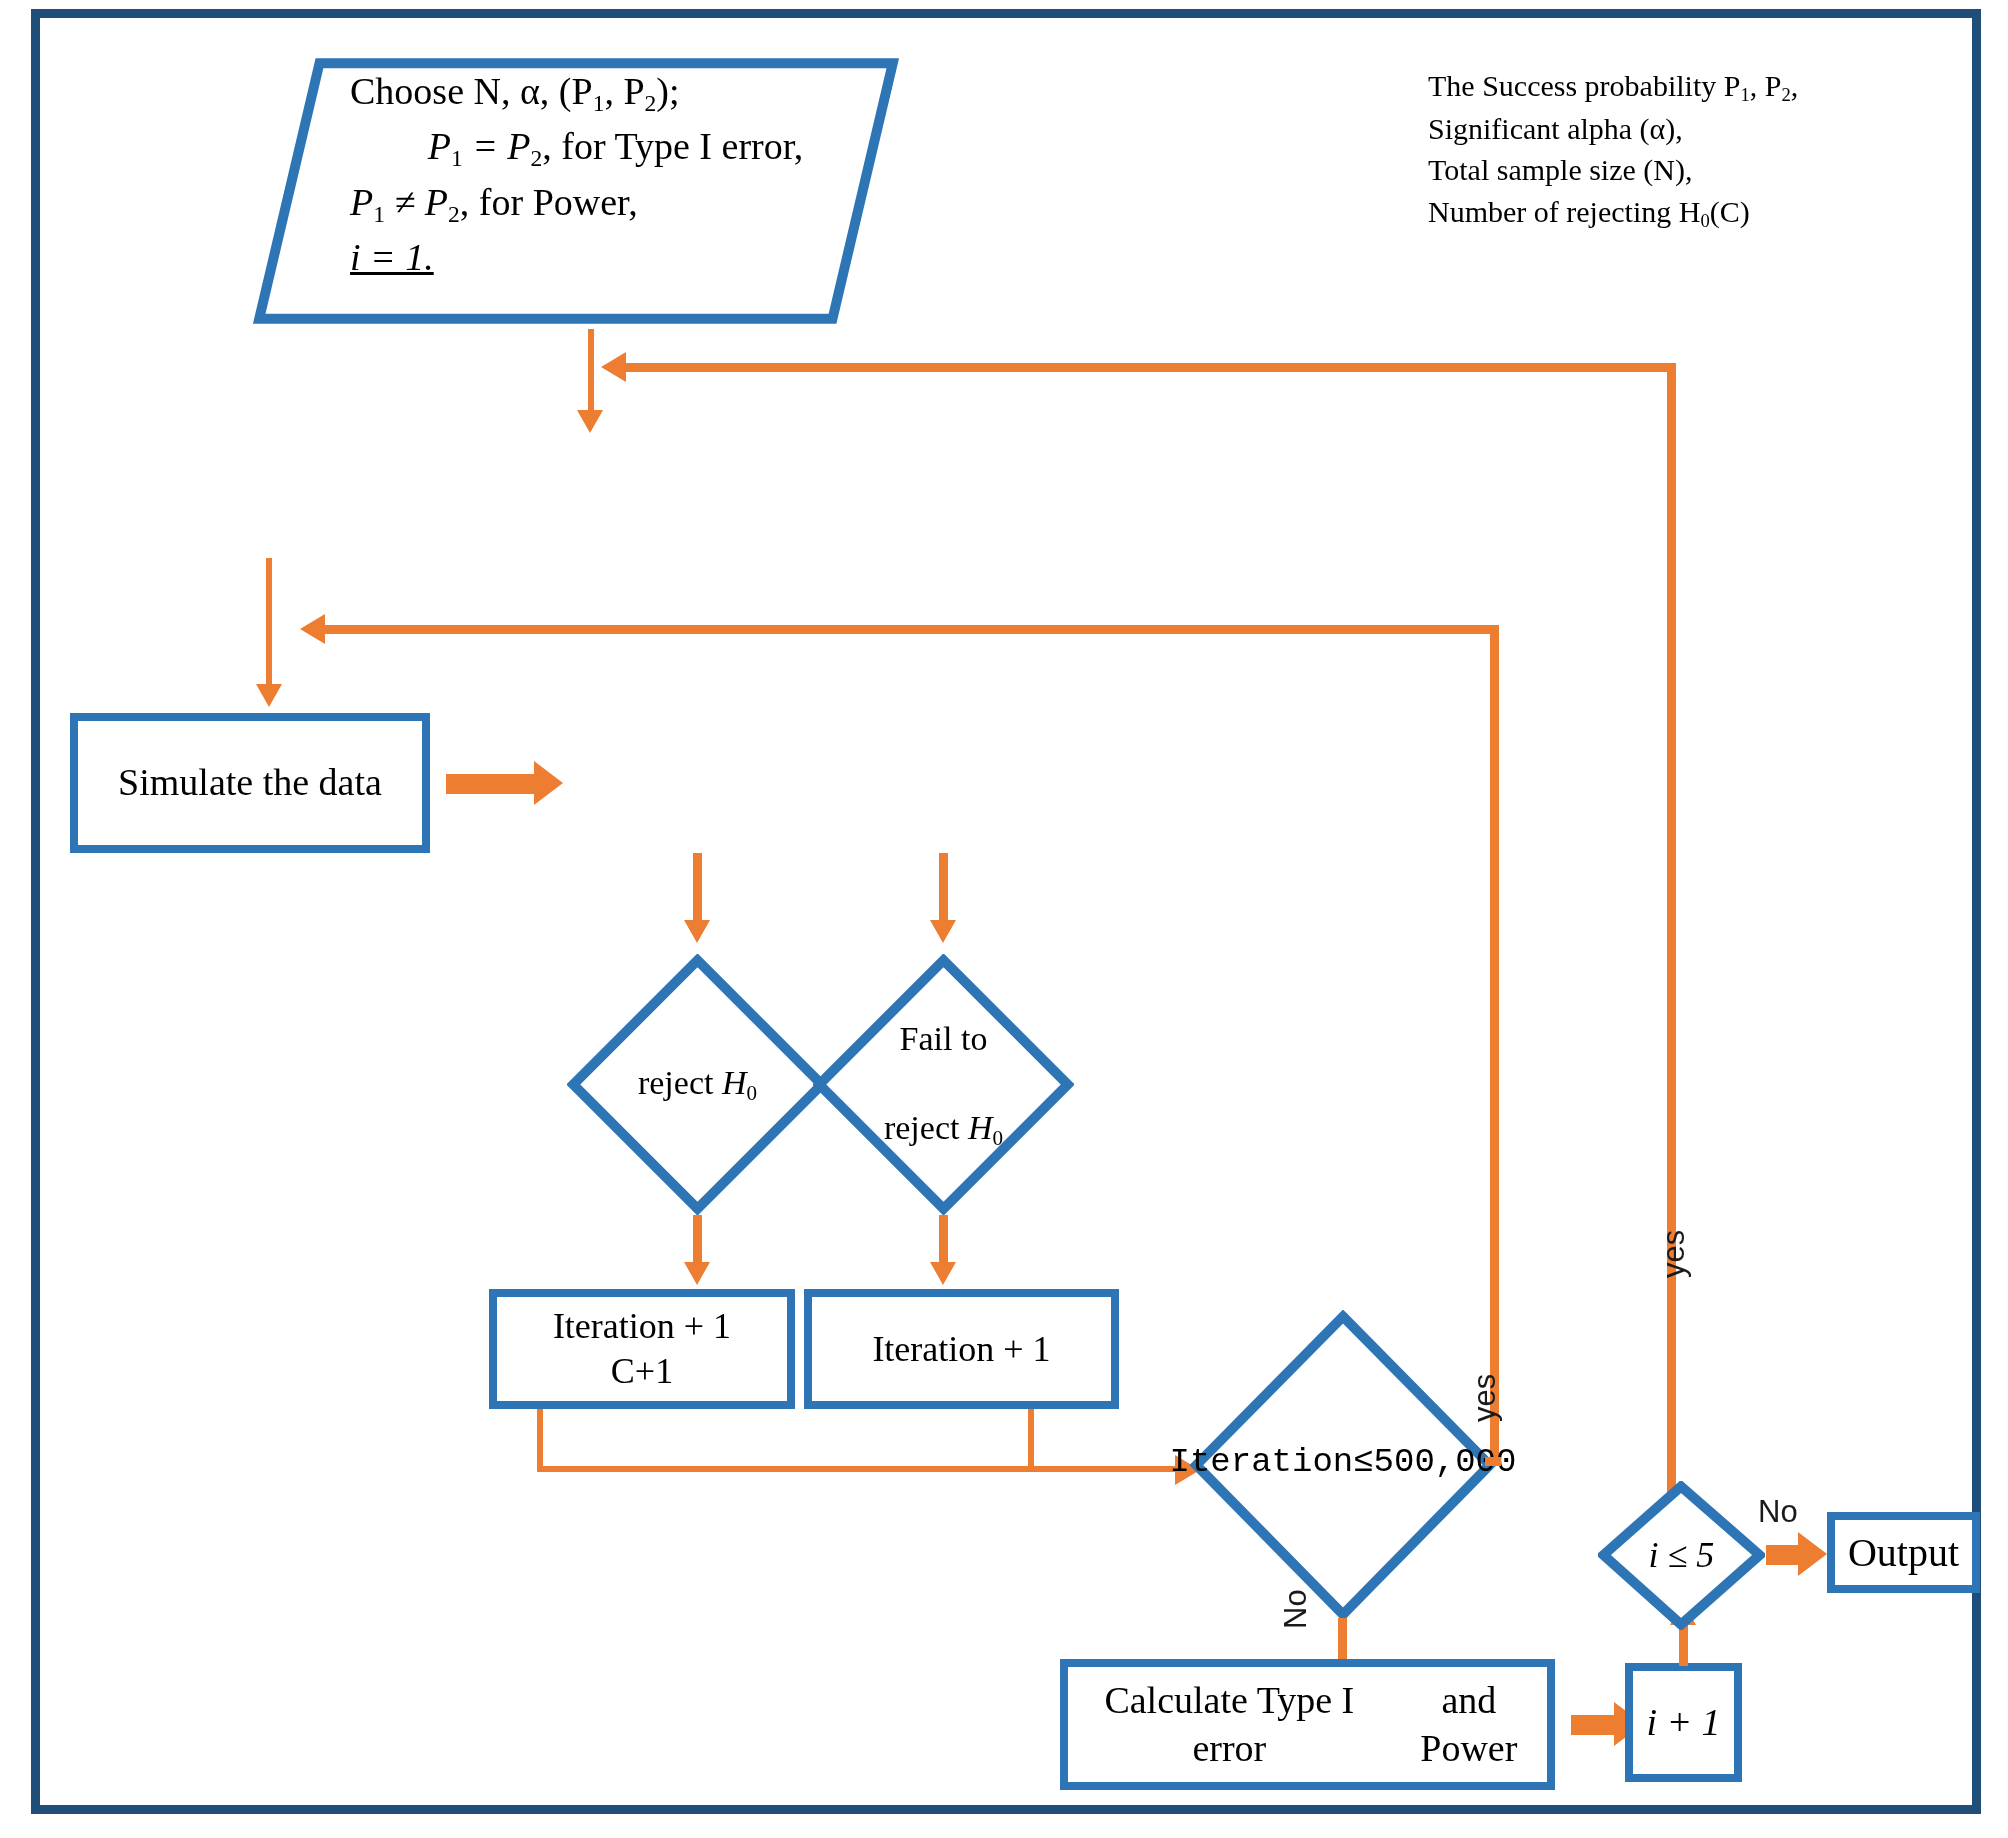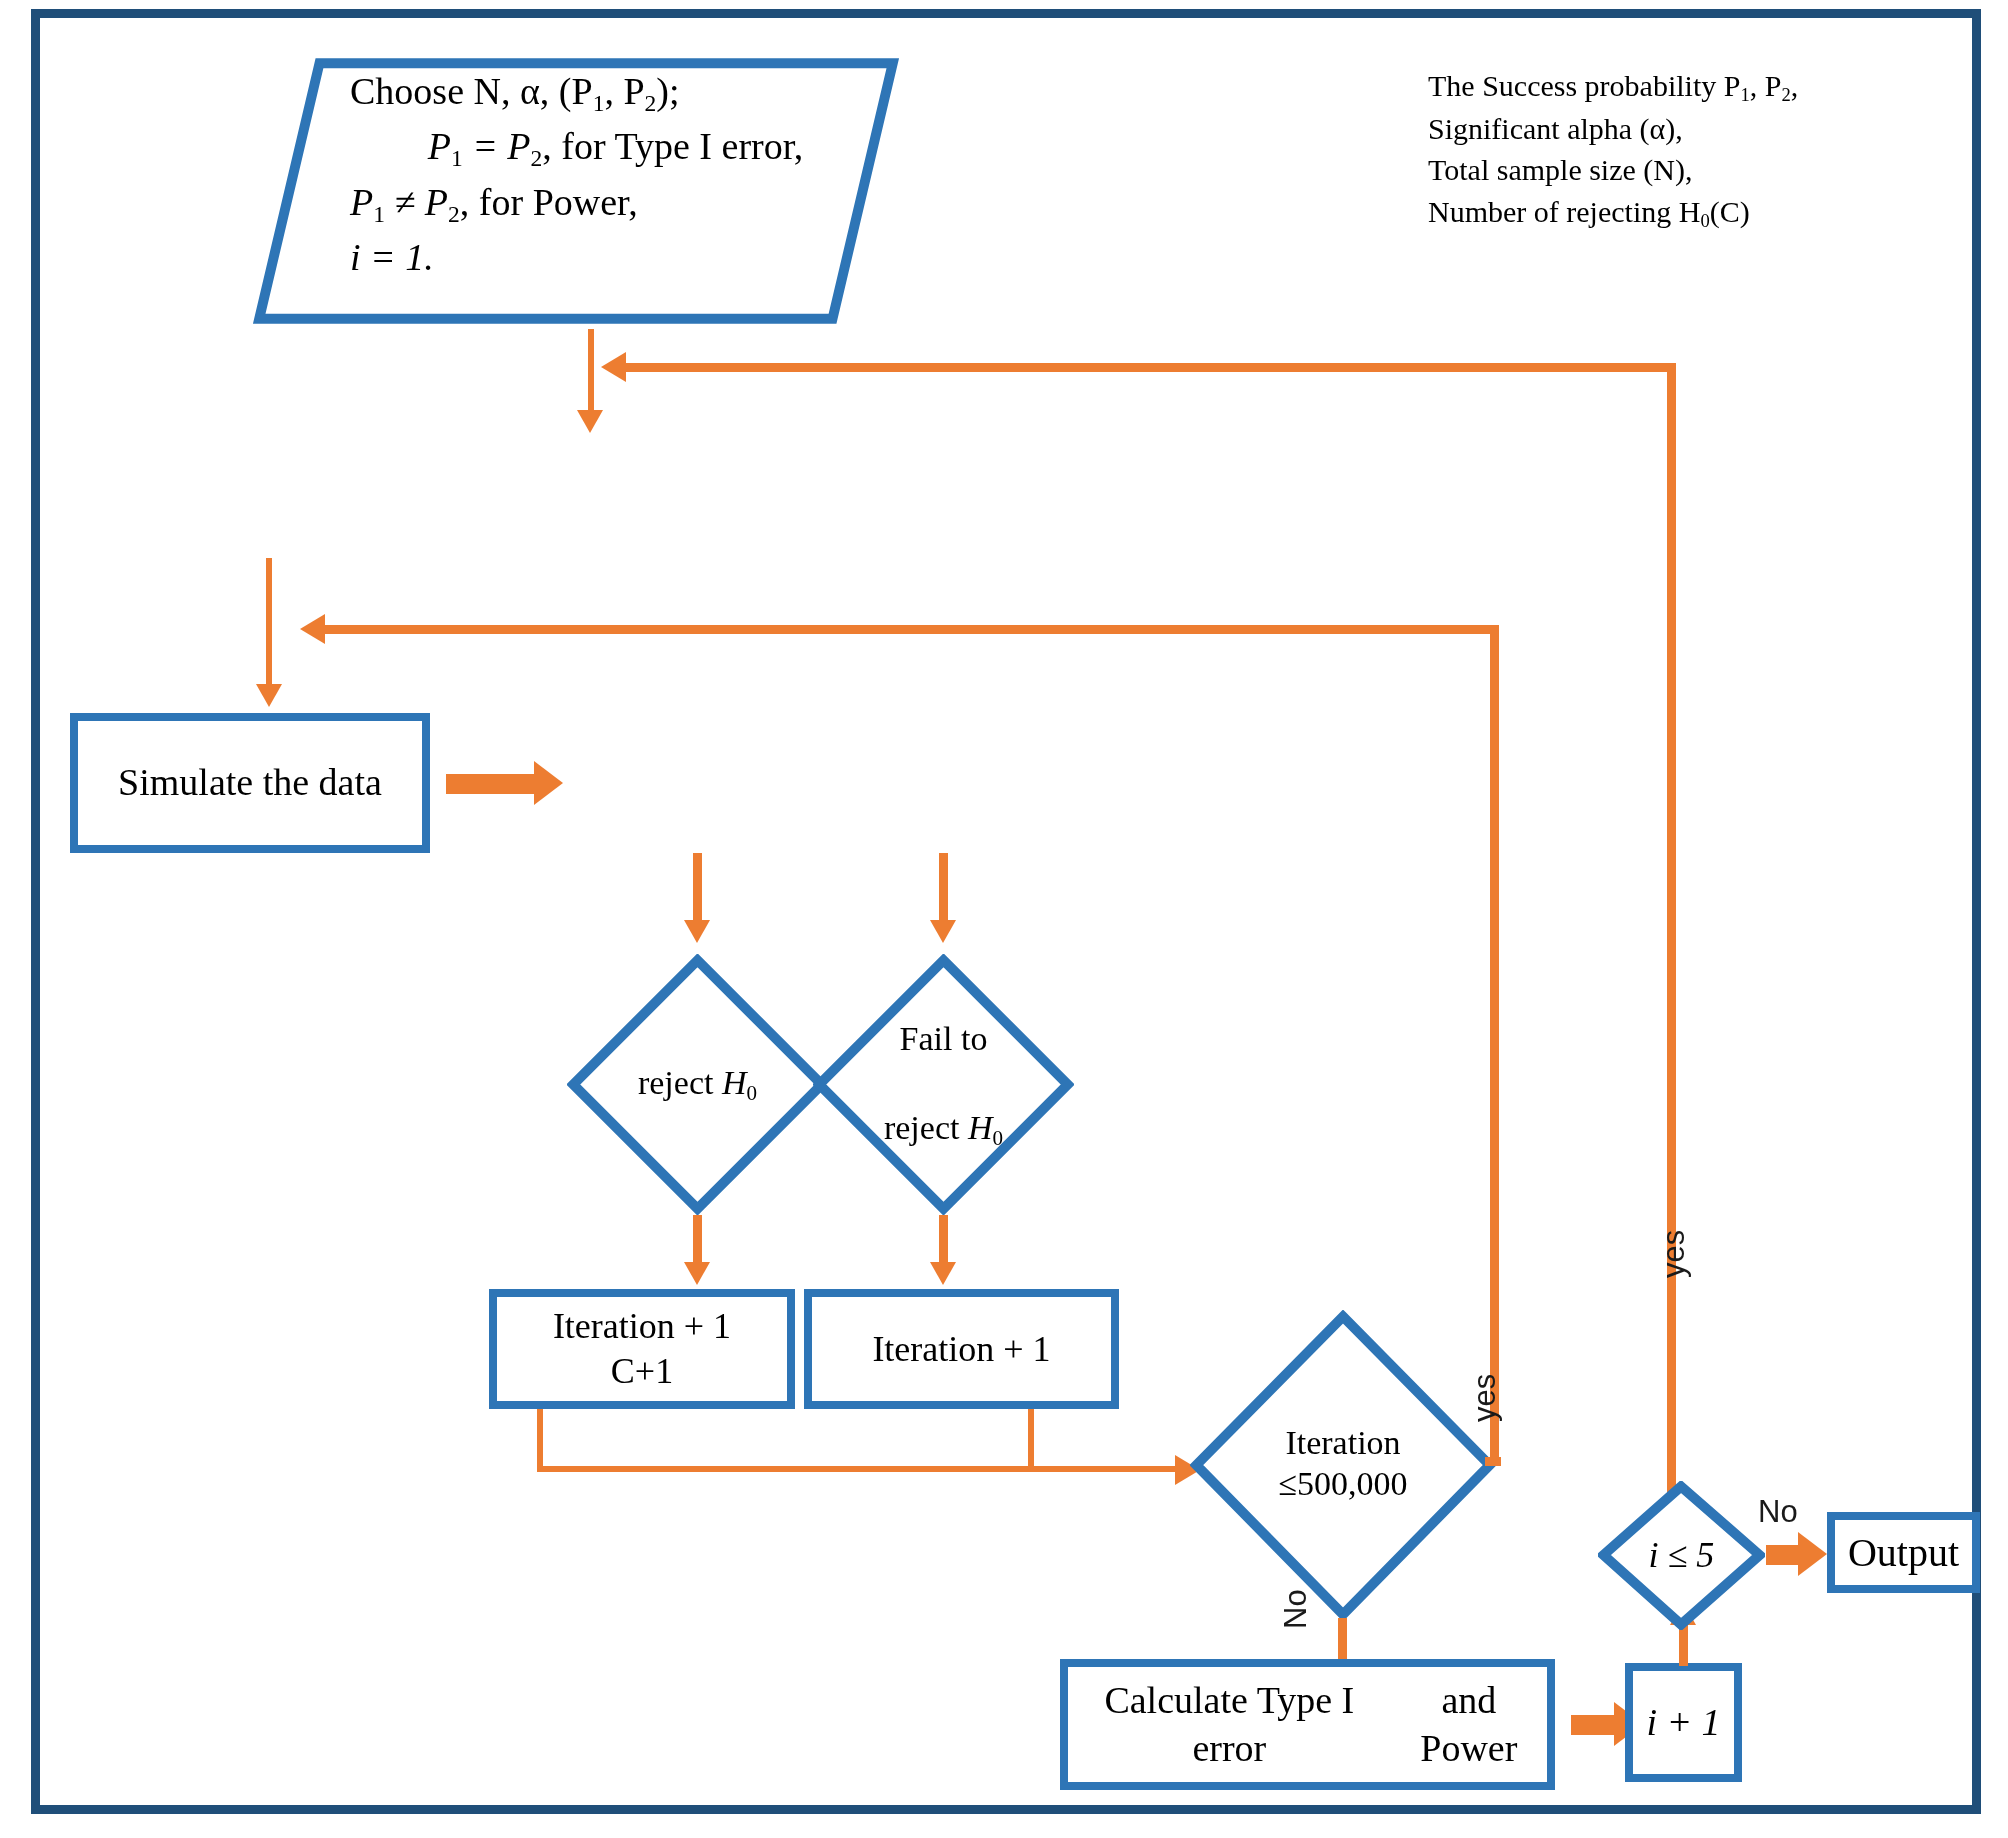--- a/index.html
+++ b/index.html
@@ -80,21 +80,21 @@
   <div class="node t42" style="left:350px;top:68px;width:531px;height:243px;display:block;text-align:left;">
     <div>
       <span>Choose N, α, (P</span><sub>1</sub><span>, P</span><sub>2</sub><span>);</span>
     </div>
     <div style="margin-top:5.4px;text-align:center;">
       <span class="ital">P</span><sub>1</sub><span class="ital"> =  P</span><sub>2</sub><span>, for Type I error,</span>
     </div>
     <div style="margin-top:5.4px;">
       <span class="ital">P</span><sub>1</sub><span class="ital"> ≠  P</span><sub>2</sub><span>, for Power,</span>
     </div>
-    <div class="ital" style="margin-top:5.4px;">i = 1.</div>
+    <div class="ital" style="margin-top:5.4px;text-decoration:underline;">i = 1.</div>
   </div>
 
   <div id="sidenote">
     <div>
       <span>The Success probability P</span><sub>1</sub><span>, P</span><sub>2</sub><span>,</span>
     </div>
     <div>Significant alpha (α),</div>
     <div>Total sample size (N),</div>
     <div>
       <span>Number of rejecting H</span><sub>0</sub><span>(C)</span>
@@ -167,21 +167,21 @@
 
   <div class="ln lnv" style="left:537px;top:1409px;height:61px;"></div>
   <div class="ln lnv" style="left:1028px;top:1409px;height:61px;"></div>
   <div class="ln lnh" style="left:537px;top:1466px;width:645px;"></div>
   <div class="ah ah-right" style="left:1175px;top:1455px;"></div>
 
   <div class="diamond-wrap" style="left:1190px;top:1310px;width:306px;height:311px;">
     <svg class="diamond-shape" width="306" height="311" viewBox="0 0 340 345">
       <polygon points="170,7 333,172 170,338 7,172" fill="#fff" stroke="#2E75B6" stroke-width="11"></polygon>
     </svg>
-    <div class="diamond-label t38" style="left:31.5px;top:99px;width:243px;height:108px;flex-direction:column;">
+    <div class="diamond-label t38" style="left:31.5px;top:99px;width:243px;height:108px;flex-direction:row;font-family:Liberation Mono, monospace;">
       <div>Iteration</div>
       <div>≤500,000</div>
     </div>
   </div>
 
   <div class="ln lnh-thick" style="left:1485px;top:1457px;width:16px;"></div>
 
   <div class="ln lnv-thick" style="left:1338px;top:1618px;height:54px;"></div>
   <div class="ah ah-down" style="left:1329px;top:1663px;"></div>
   <div class="edgelabel rot90" style="left:1278px;top:1629px;">No</div>

